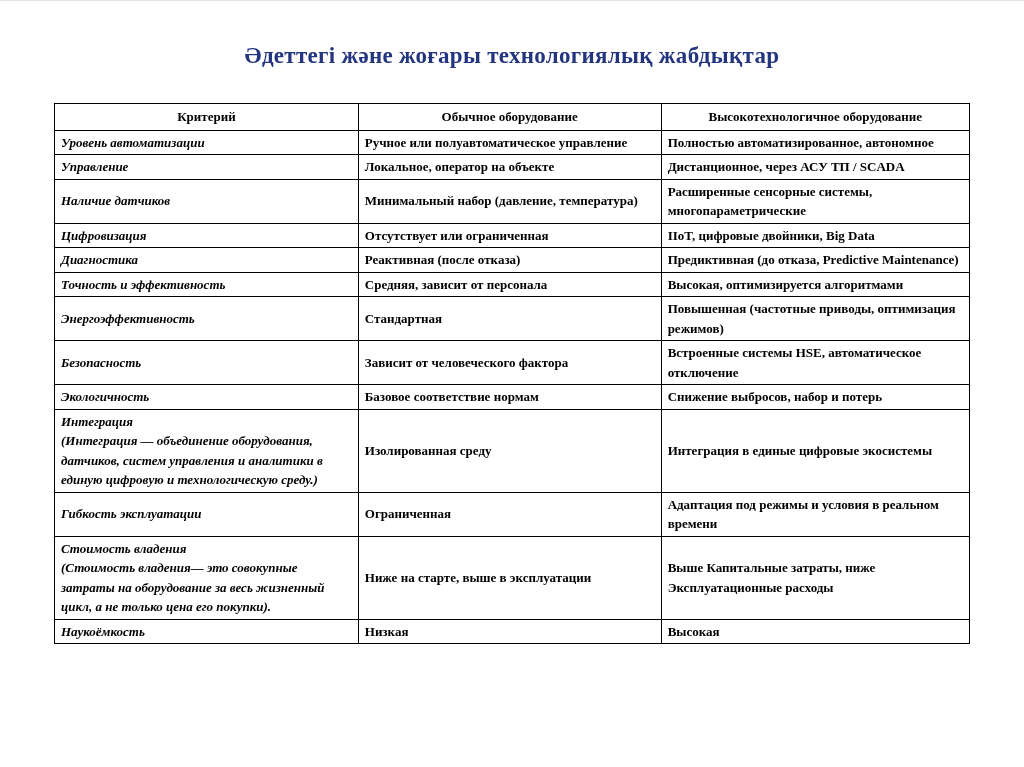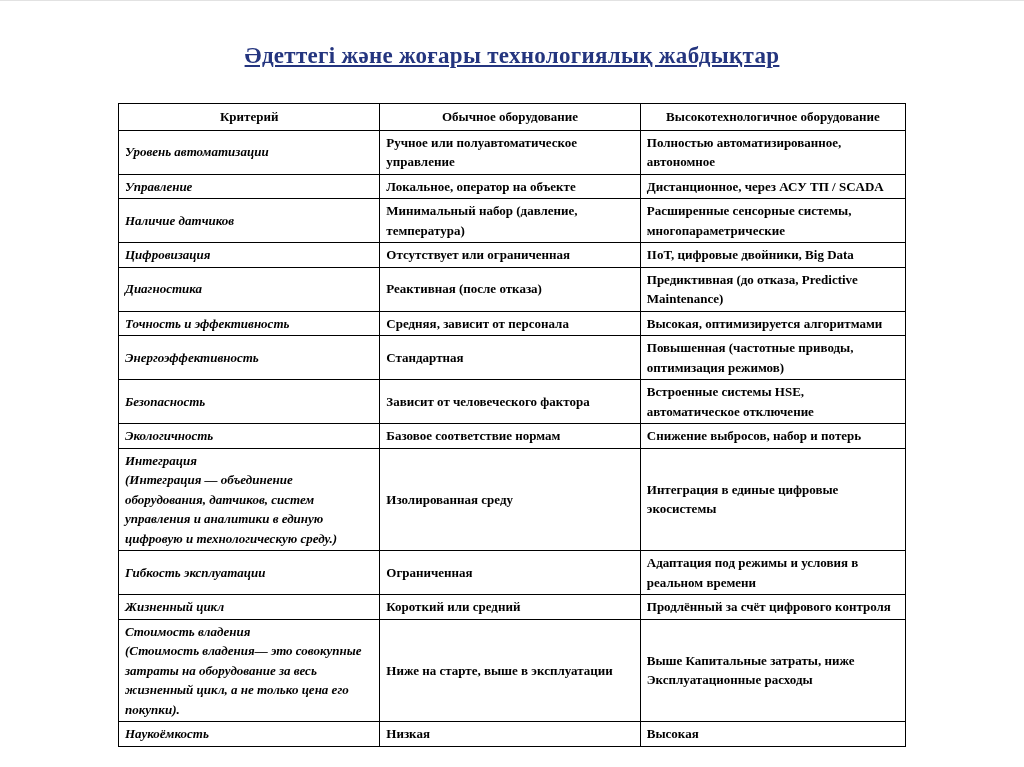--- a/index.html
+++ b/index.html
@@ -23,25 +23,24 @@
     border-top: 1px solid #e2e2e2;
   }
   .slide-title {
     margin: 0;
     padding-top: 42px;
     text-align: center;
     font-size: 23px;
     font-weight: bold;
     color: var(--accent);
     letter-spacing: 0.3px;
-    text-decoration: underline;
   }
   table.compare {
     border-collapse: collapse;
-    width: 788px;
+    width: 916px;
     margin: 34px auto 0 auto;
     table-layout: fixed;
     padding-left: 44px;
   }
   table.compare col.c1 { width: 33.2%; }
   table.compare col.c2 { width: 33.1%; }
   table.compare col.c3 { width: 33.7%; }
   table.compare th,
   table.compare td {
     border: 1px solid #000;
@@ -139,25 +138,20 @@
 (Интеграция — объединение оборудования, датчиков, систем управления и аналитики в единую цифровую и технологическую среду.)</td>
           <td class="col-regular">Изолированная среду</td>
           <td class="col-hightech">Интеграция в единые цифровые экосистемы</td>
         </tr>
         <tr>
           <td class="col-criterion">Гибкость эксплуатации</td>
           <td class="col-regular">Ограниченная</td>
           <td class="col-hightech">Адаптация под режимы и условия в реальном времени</td>
         </tr>
         <tr>
-          <td class="col-criterion">Жизненный цикл</td>
-          <td class="col-regular">Короткий или средний</td>
-          <td class="col-hightech">Продлённый за счёт цифрового контроля</td>
-        </tr>
-        <tr>
           <td class="col-criterion">Стоимость владения
 (Стоимость владения— это совокупные затраты на оборудование за весь жизненный цикл, а не только цена его покупки).</td>
           <td class="col-regular">Ниже на старте, выше в эксплуатации</td>
           <td class="col-hightech">Выше Капитальные затраты, ниже Эксплуатационные расходы</td>
         </tr>
         <tr>
           <td class="col-criterion">Наукоёмкость</td>
           <td class="col-regular">Низкая</td>
           <td class="col-hightech">Высокая</td>
         </tr>

